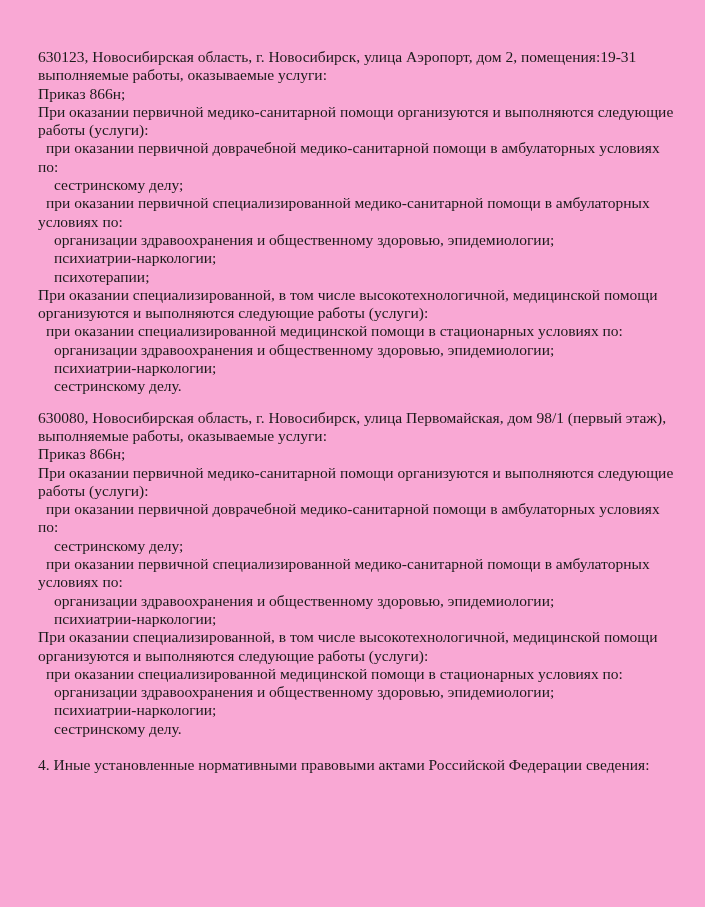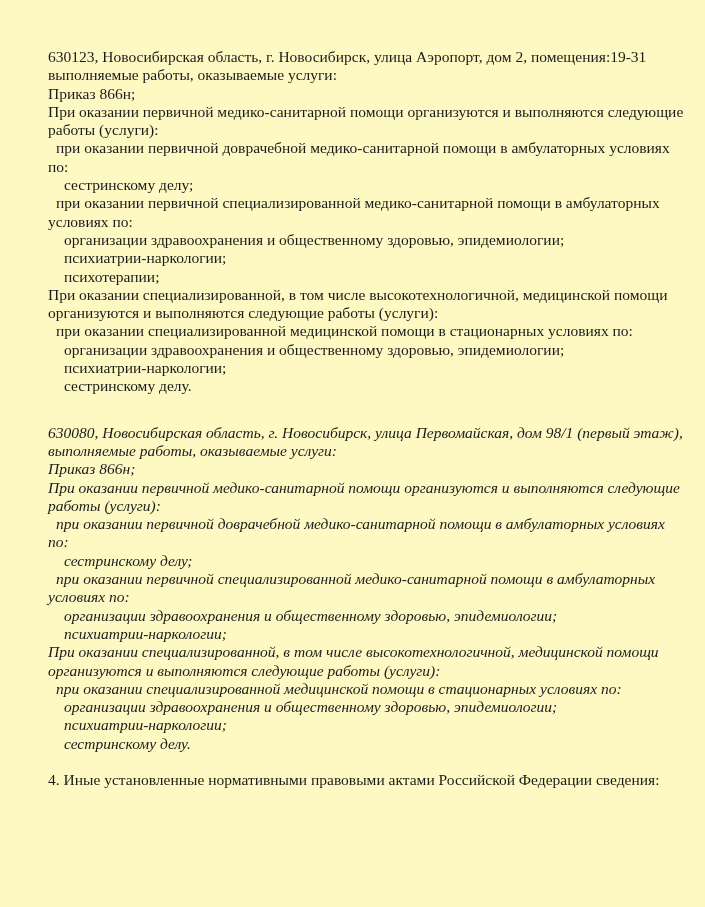--- a/index.html
+++ b/index.html
@@ -5,30 +5,30 @@
   html, body {
     margin: 0;
     padding: 0;
     background: #ffffff;
   }
   .page {
     position: relative;
     box-sizing: border-box;
     width: 705px;
     height: 907px;
-    background: #fef9c3;
-    padding: 48px 36px 0 48px;
+    background: #f9a8d4;
+    padding: 48px 36px 0 38px;
     font-family: "Liberation Serif", "DejaVu Serif", serif;
     font-size: 15.5px;
     line-height: 18.3px;
     color: #1b1b1b;
     overflow: hidden;
   }
   .location-block { margin: 0; }
-  .location-block + .location-block { margin-top: 28px; font-style: italic; }
+  .location-block + .location-block { margin-top: 13px; }
   .line { white-space: nowrap; }
   .line.indent-0 { padding-left: 0; }
   .line.indent-1 { padding-left: 8px; }
   .line.indent-2 { padding-left: 16px; }
   .order-number-line { margin-top: 15px; white-space: nowrap; }
   .other-info-line  { margin-top: 18px; white-space: nowrap; }
 </style>
 </head>
 <body>
 

